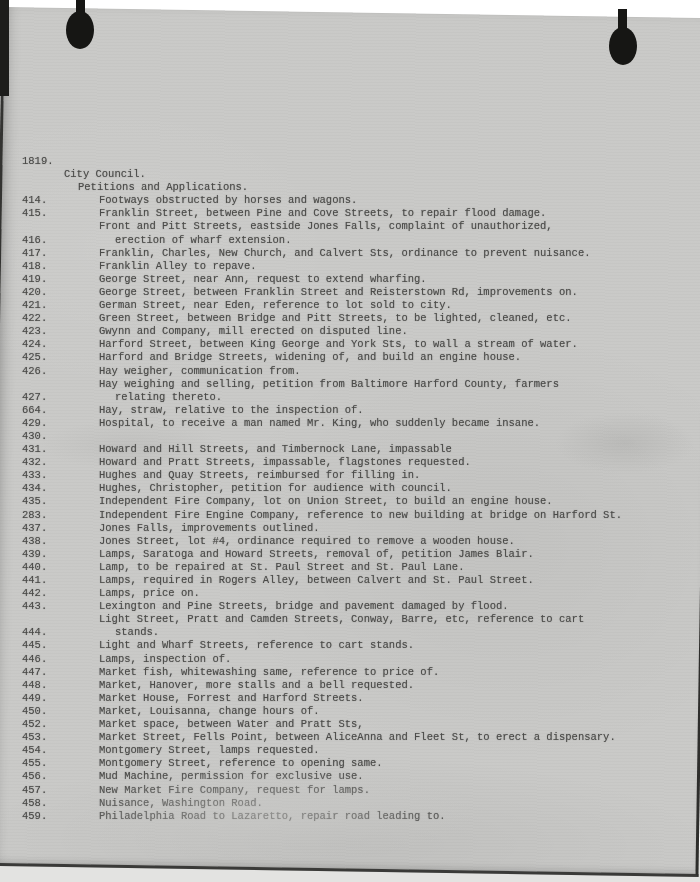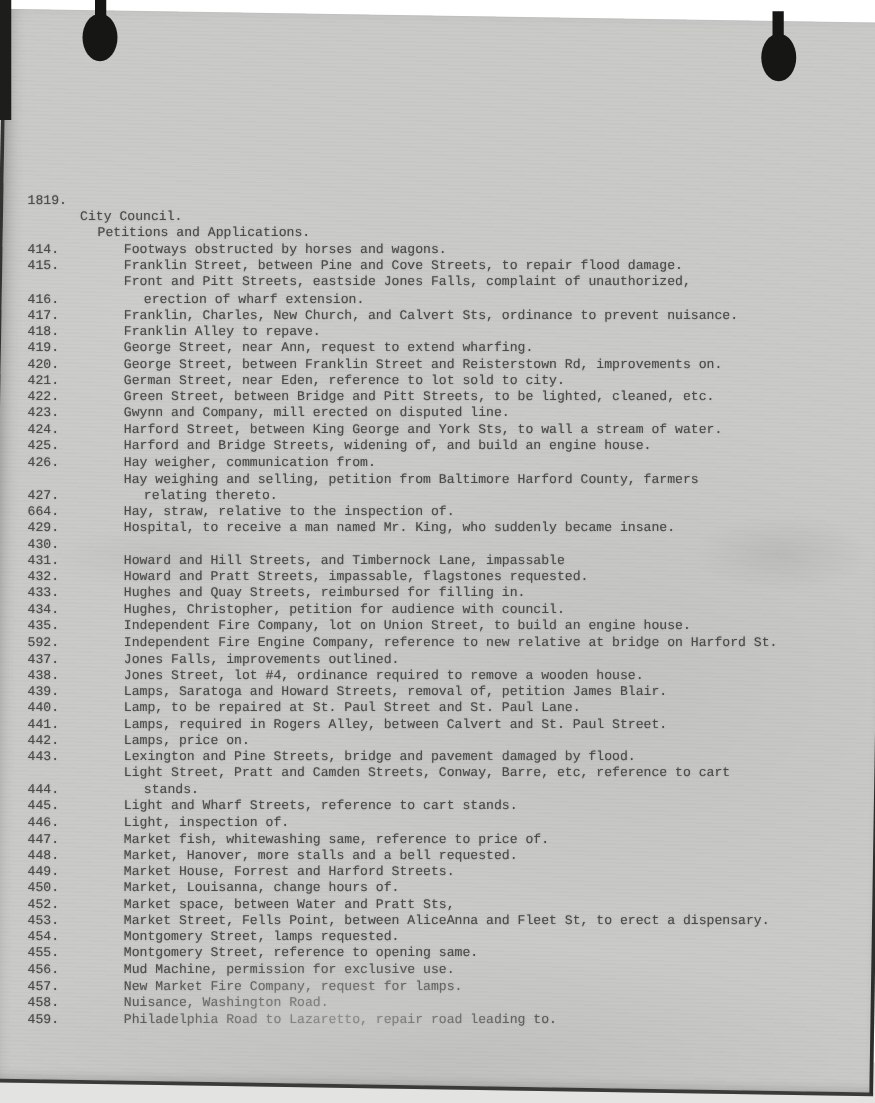--- a/index.html
+++ b/index.html
@@ -196,22 +196,22 @@
     <span class="num">434.</span>
     <span class="txt">Hughes, Christopher, petition for audience with council.</span>
   </div>
 
   <div class="row">
     <span class="num">435.</span>
     <span class="txt">Independent Fire Company, lot on Union Street, to build an engine house.</span>
   </div>
 
   <div class="row">
-    <span class="num">592.</span>
-    <span class="txt">Independent Fire Engine Company, reference to new relative at bridge on Harford St.</span>
+    <span class="num">283.</span>
+    <span class="txt">Independent Fire Engine Company, reference to new building at bridge on Harford St.</span>
   </div>
 
   <div class="row">
     <span class="num">437.</span>
     <span class="txt">Jones Falls, improvements outlined.</span>
   </div>
 
   <div class="row">
     <span class="num">438.</span>
     <span class="txt">Jones Street, lot #4, ordinance required to remove a wooden house.</span>
@@ -248,21 +248,21 @@
 stands.</span>
   </div>
 
   <div class="row">
     <span class="num">445.</span>
     <span class="txt">Light and Wharf Streets, reference to cart stands.</span>
   </div>
 
   <div class="row">
     <span class="num">446.</span>
-    <span class="txt">Light, inspection of.</span>
+    <span class="txt">Lamps, inspection of.</span>
   </div>
 
   <div class="row">
     <span class="num">447.</span>
     <span class="txt">Market fish, whitewashing same, reference to price of.</span>
   </div>
 
   <div class="row">
     <span class="num">448.</span>
     <span class="txt">Market, Hanover, more stalls and a bell requested.</span>

